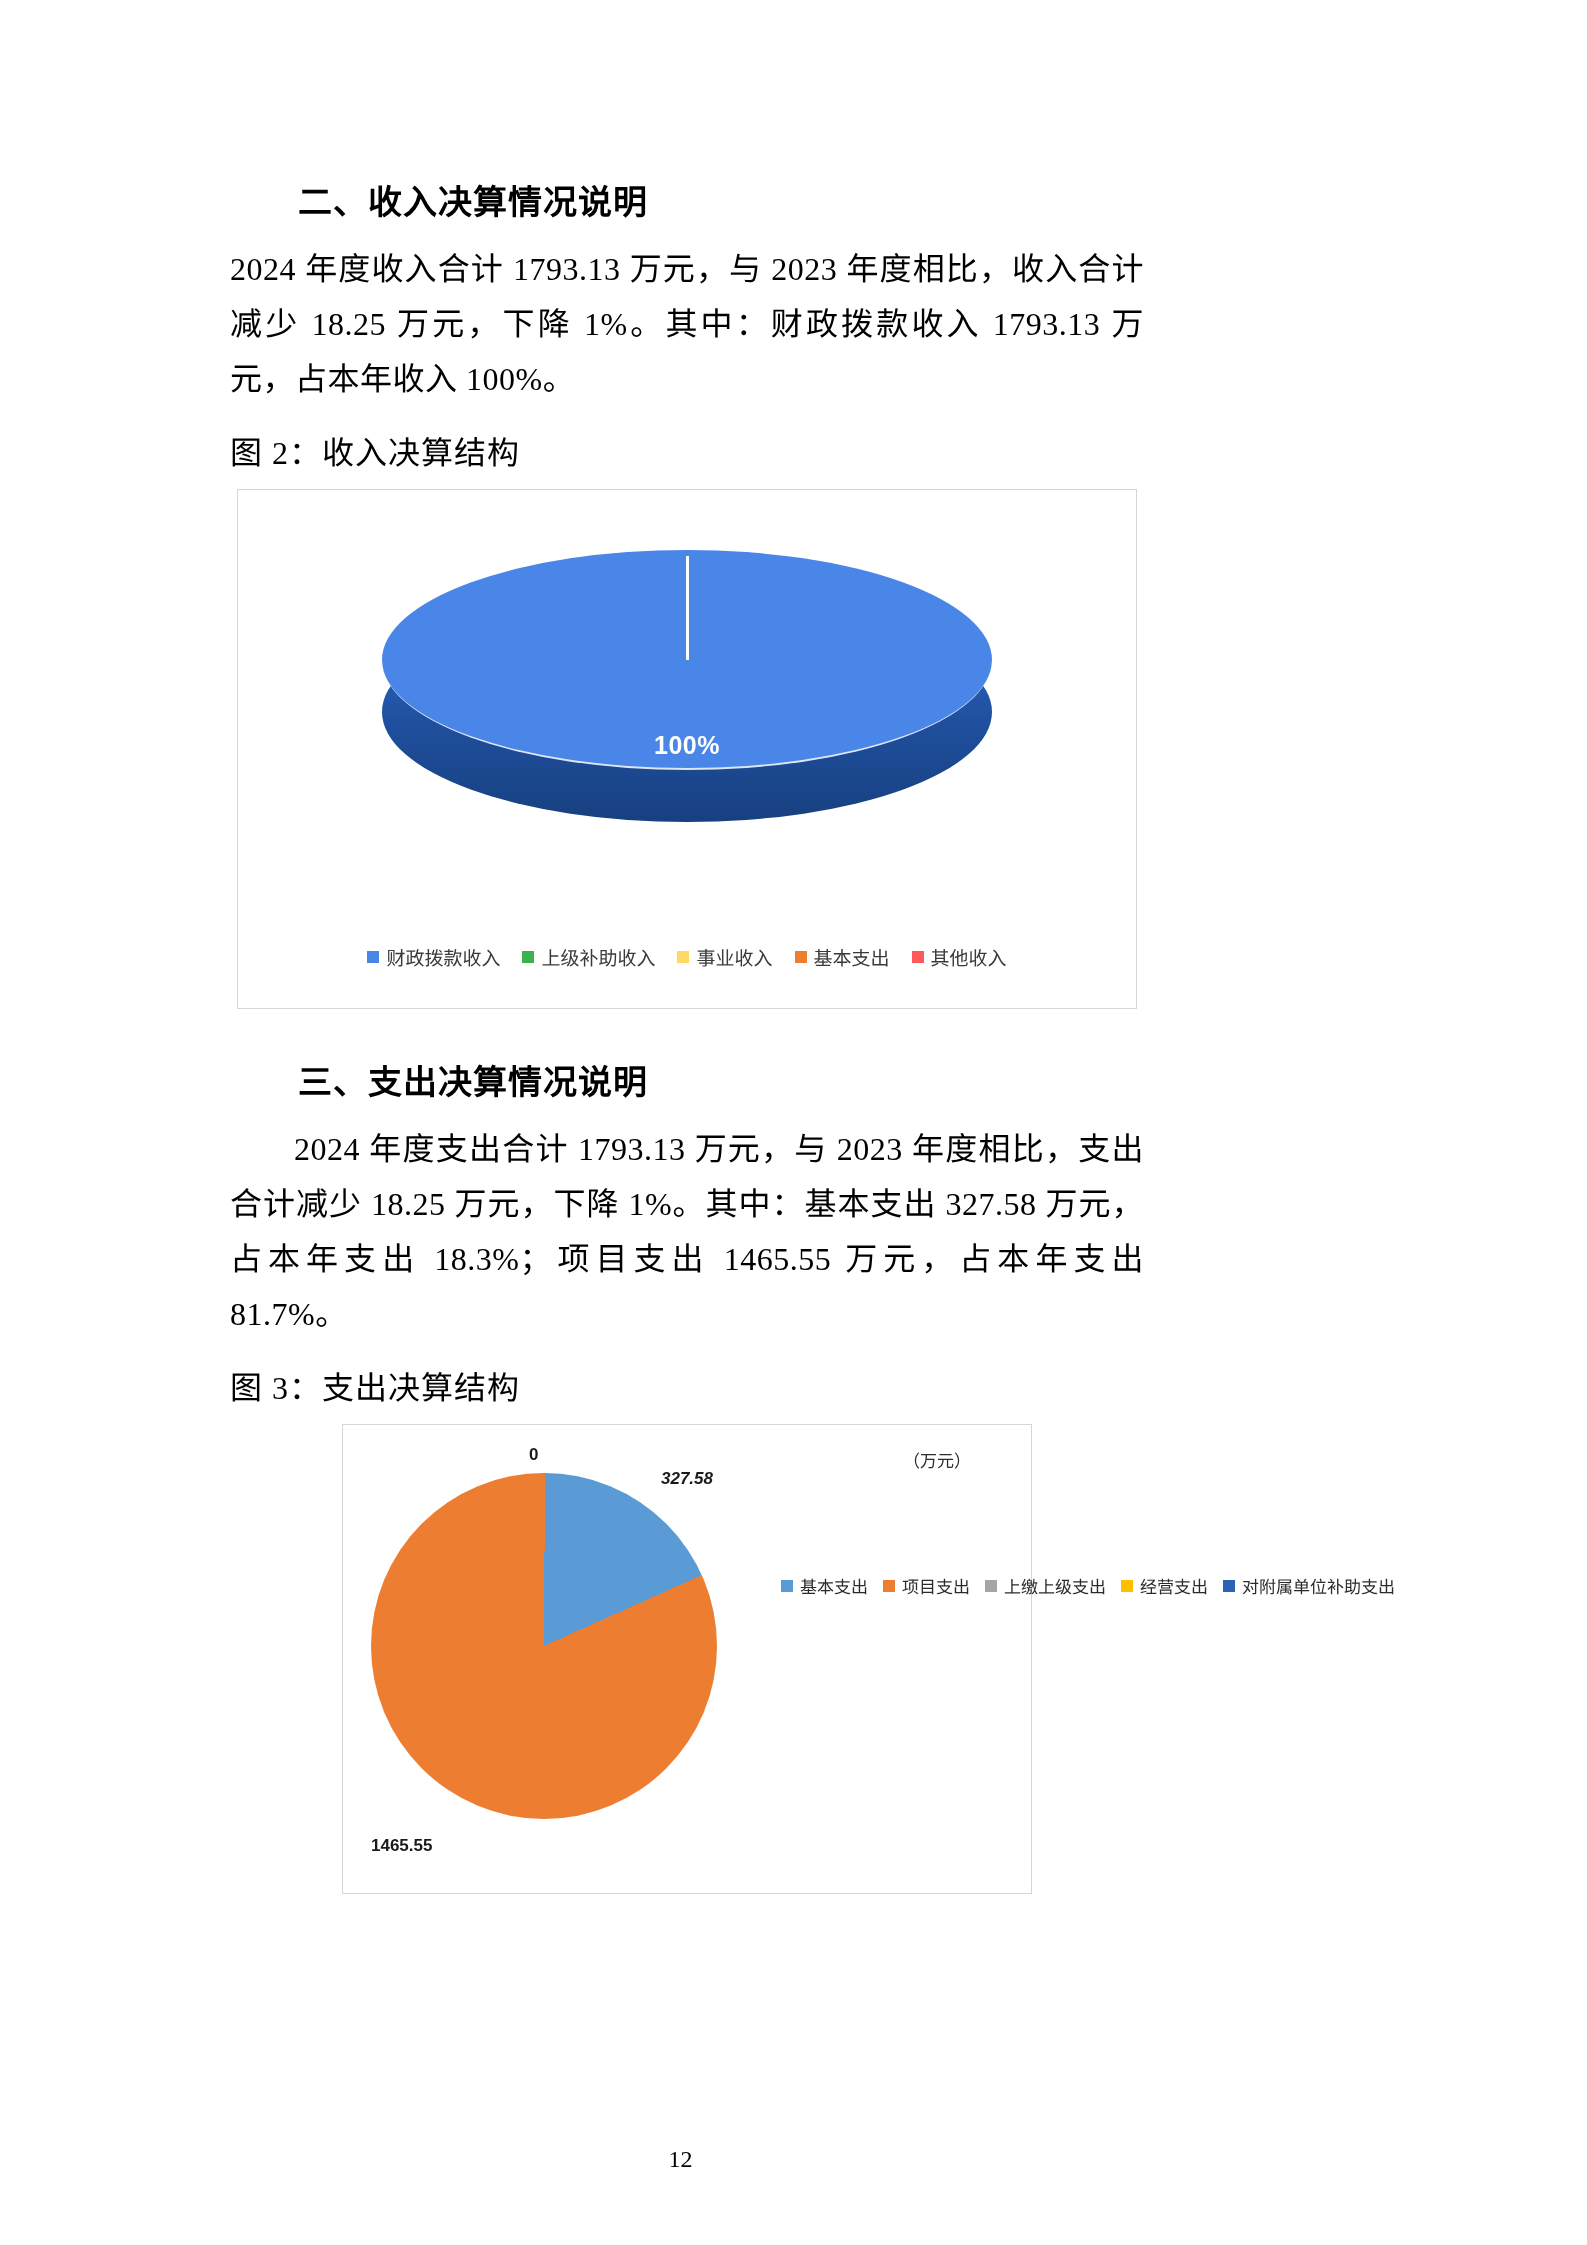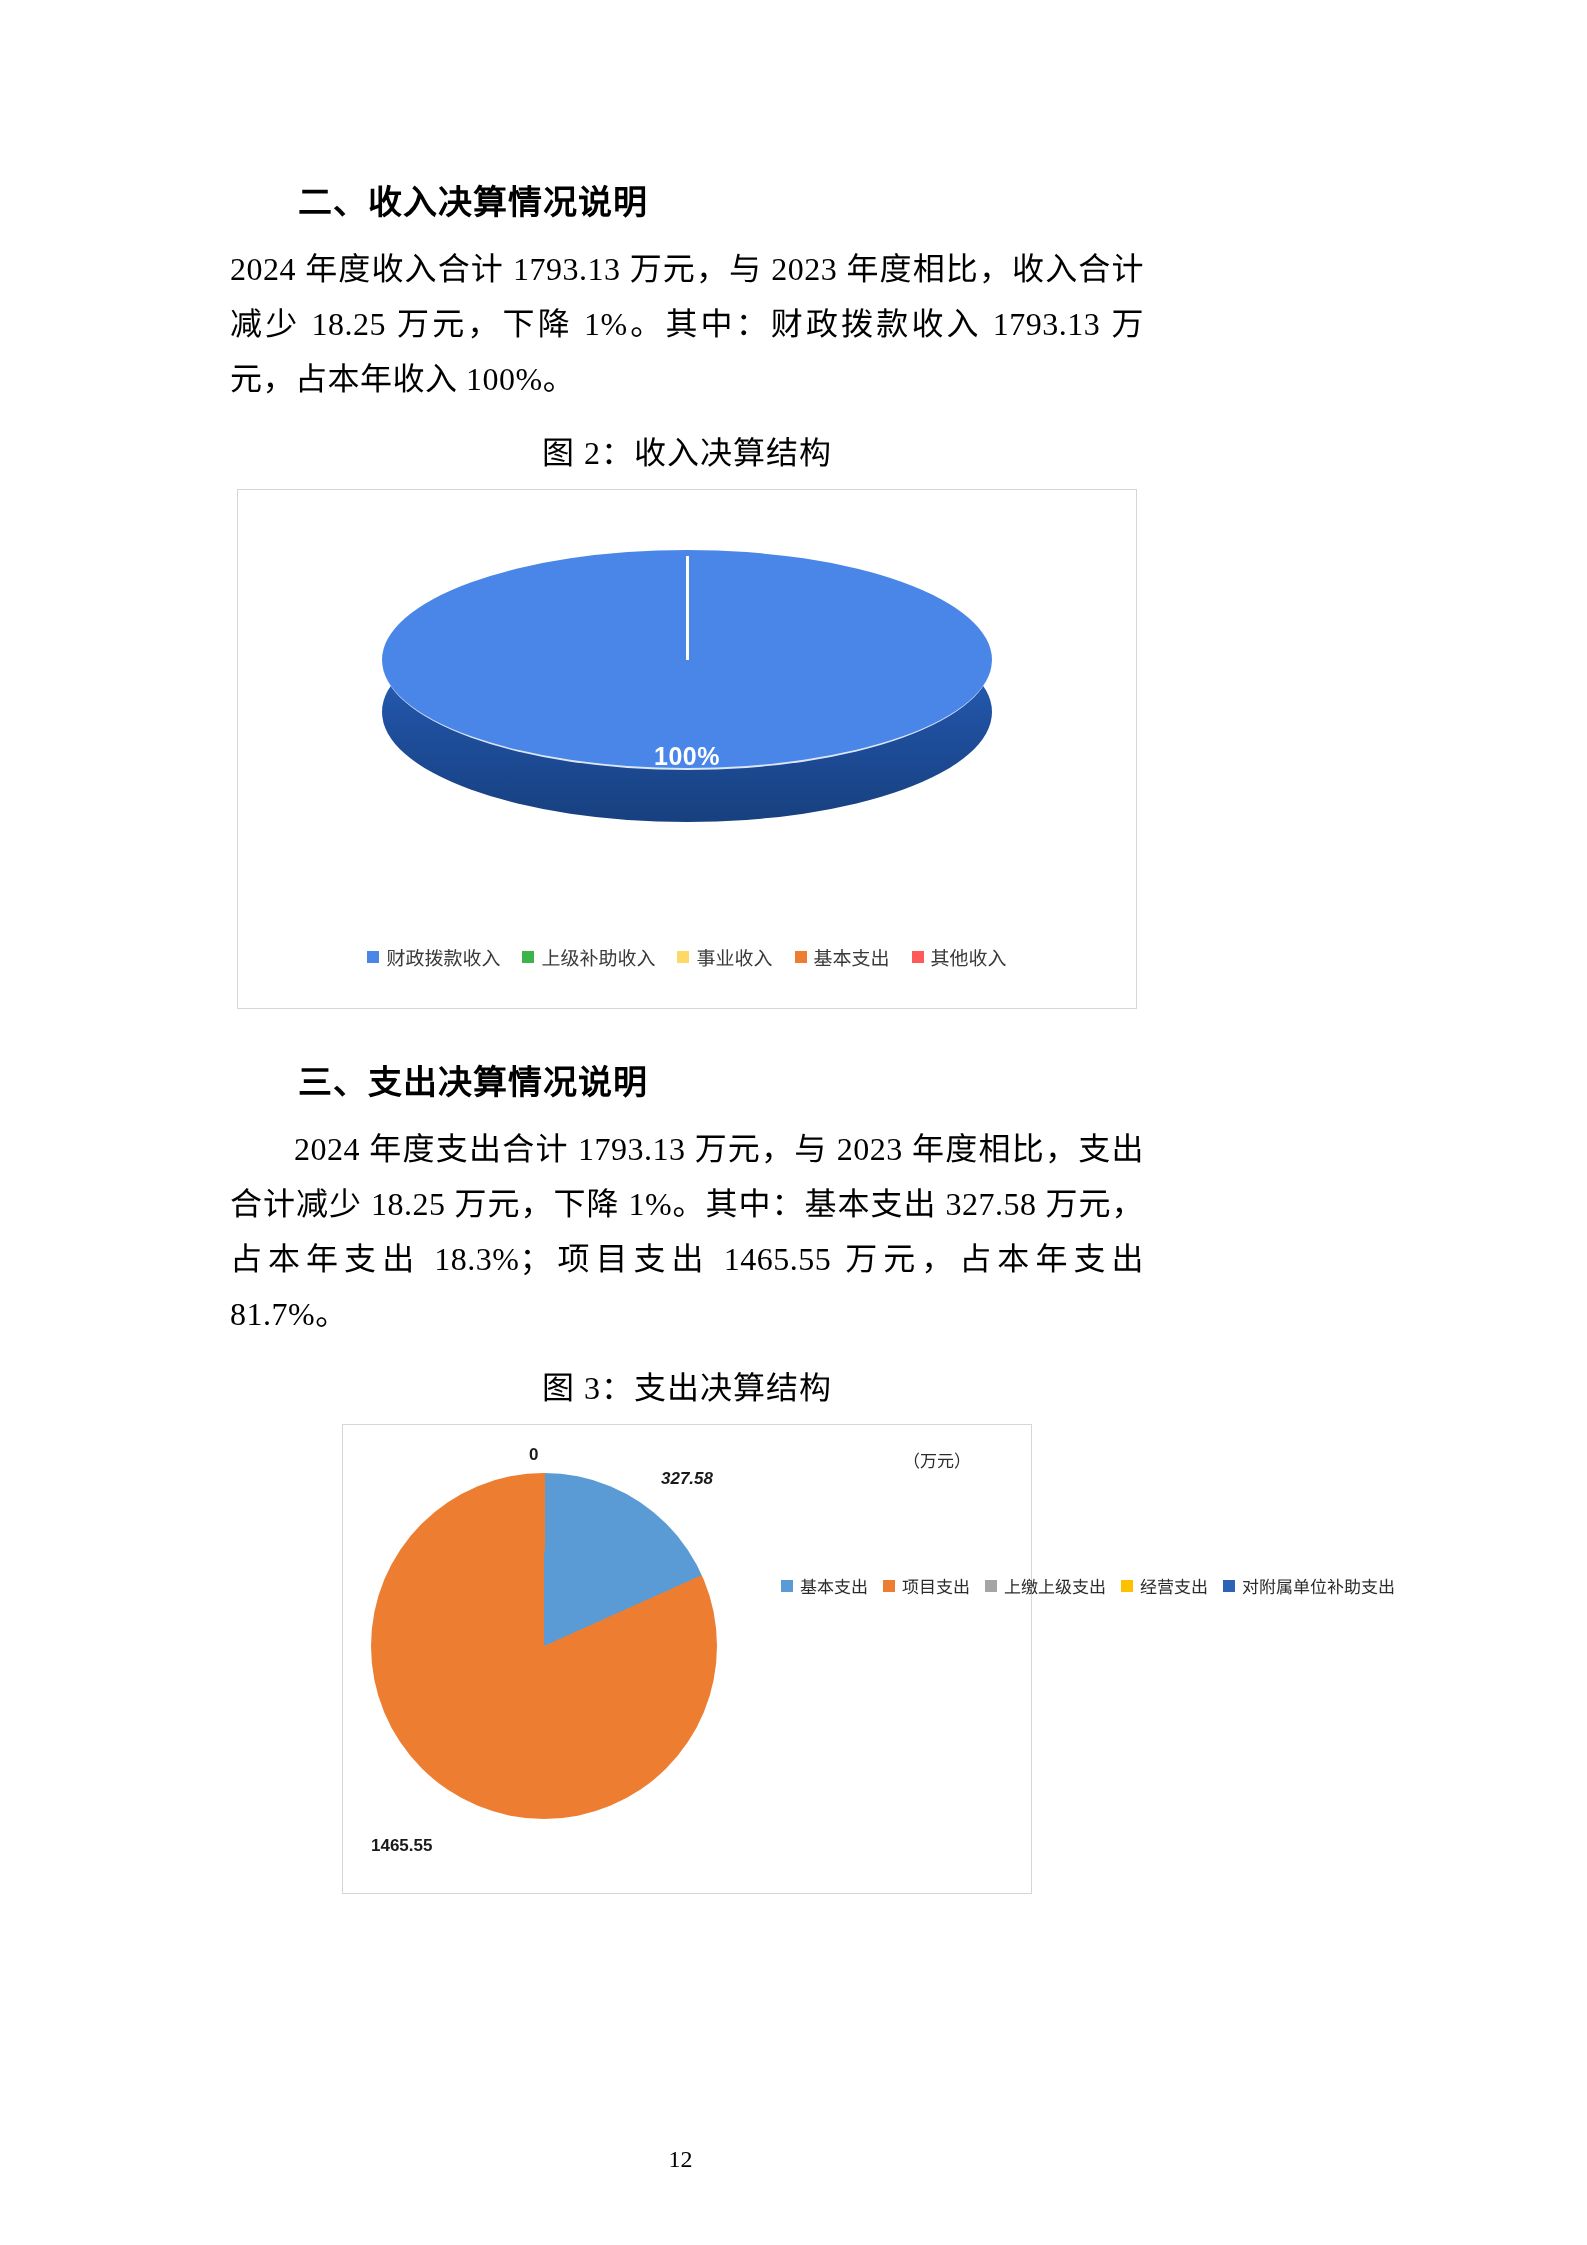--- a/index.html
+++ b/index.html
@@ -39,21 +39,20 @@
     margin: 0 0 10px 0;
     text-align: justify;
     letter-spacing: 0.5px;
   }
   p.indent {
     text-indent: 64px;
   }
 
   .fig-caption {
     font-size: 32px;
-    text-align: center;
     margin: 20px 0 16px 0;
     letter-spacing: 1px;
   }
 
   
   .fig2-box {
     width: 900px;
     margin: 0 auto;
     border: 1px solid #d6d6d6;
     background: #ffffff;
@@ -104,21 +103,21 @@
     font-size: 25px;
     letter-spacing: 0.5px;
   }
   .pie-label.zero {
     left: 50%;
     top: -28px;
     transform: translateX(-50%);
   }
   .pie-label.hundred {
     left: 50%;
-    top: 192px;
+    top: 181px;
     transform: translateX(-50%);
   }
   .fig2-legend {
     position: absolute;
     left: 0;
     right: 0;
     bottom: 38px;
     display: flex;
     justify-content: center;
     align-items: center;

